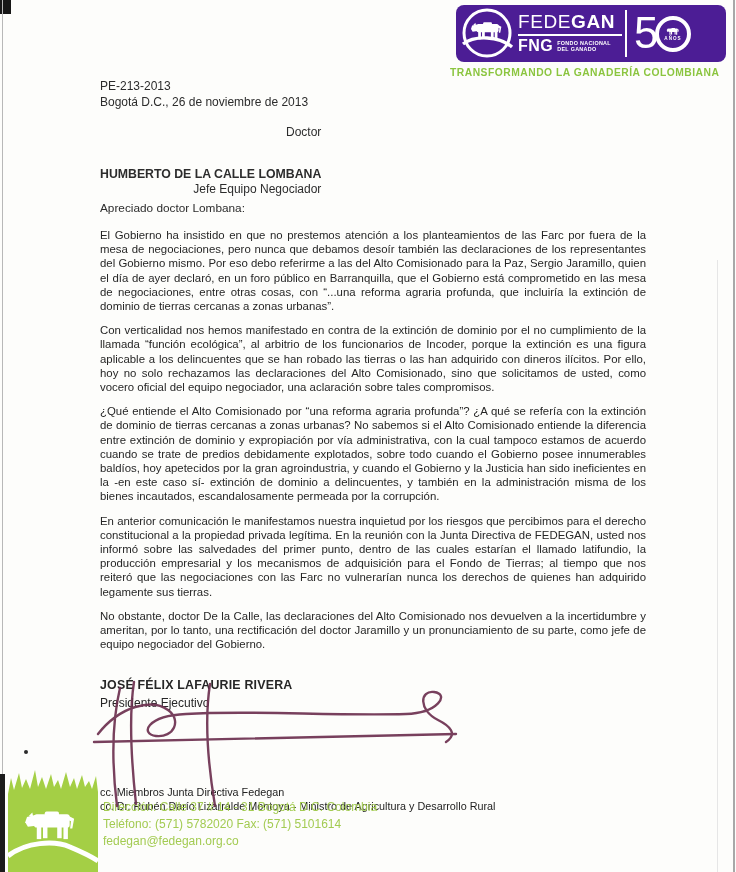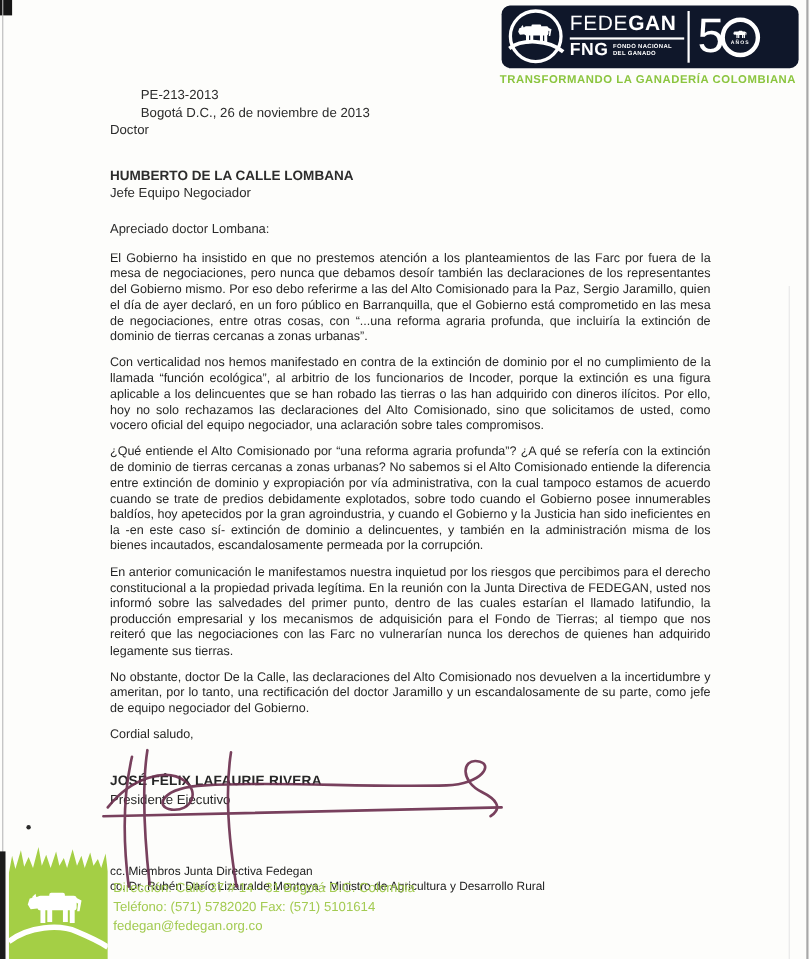--- a/index.html
+++ b/index.html
@@ -13,47 +13,47 @@
   .corner-blob{left:0;top:0;width:11px;height:14px;background:#161616;}
   .left-line{left:2px;top:0;width:1px;height:872px;background:#b8b8b8;}
   .right-line{left:733px;top:0;width:2px;height:872px;background:#a8a8a8;}
   .right-faint{left:717px;top:260px;width:1px;height:612px;background:#e6e6e6;}
   .left-strip{left:0;top:774px;width:5px;height:98px;background:#1b1b1b;}
   .spec-dot{left:24px;top:750px;width:4px;height:4px;border-radius:50%;background:#2a2a2a;}
 
   
   .logo-block{
     position:absolute;left:456px;top:5px;width:270px;height:57px;
-    background:#0f172a;border-radius:8px;
+    background:#4c1d95;border-radius:8px;
   }
   .logo-mark{position:absolute;left:3px;top:1px;}
   .brand-line{position:absolute;left:62px;top:7px;color:#fff;font-size:19px;letter-spacing:.6px;line-height:20px;white-space:nowrap;}
   .brand-light{font-weight:400;}
   .brand-bold{font-weight:700;}
   .brand-rule{position:absolute;left:62px;top:29px;width:104px;height:1.5px;background:#fff;}
   .fng-row{position:absolute;left:62px;top:32px;display:flex;align-items:center;gap:4px;color:#fff;}
   .fng-big{font-weight:700;font-size:16px;letter-spacing:.5px;}
   .fng-desc{font-size:5.4px;font-weight:700;letter-spacing:.3px;line-height:6px;}
   .logo-divider{position:absolute;left:169px;top:5px;width:2px;height:47px;background:#fff;}
   .badge{position:absolute;left:177px;top:2px;width:90px;height:54px;color:#fff;}
   .badge-5{position:absolute;left:1px;top:0px;font-size:44px;font-weight:400;line-height:52px;}
   .badge-circle{
     position:absolute;left:22px;top:9px;width:28px;height:28px;
     border:4px solid #fff;border-radius:50%;
     display:flex;flex-direction:column;align-items:center;justify-content:center;gap:1px;
   }
   .badge-anos{font-size:4.6px;font-weight:700;letter-spacing:1px;line-height:5px;}
   .tagline{
-    position:absolute;left:450px;top:67px;width:278px;text-align:center;
+    position:absolute;left:450px;top:67px;width:278px;
     color:#8bc53f;font-weight:700;font-size:10.3px;letter-spacing:.5px;white-space:nowrap;
   }
 
   
-  .ref-block{position:absolute;left:100px;top:79px;font-size:12px;line-height:15.5px;margin-left:28px;}
-  .recipient-block{position:absolute;left:100px;top:111px;font-size:12px;line-height:15px;}
+  .ref-block{position:absolute;left:100px;top:79px;font-size:12px;line-height:15.5px;}
+  .recipient-block{position:absolute;left:100px;top:125px;font-size:12px;line-height:15px;text-align:right;}
   .recipient-name{font-weight:700;font-size:12.3px;margin-top:27px;}
   .salutation{position:absolute;left:100px;top:201px;font-size:11.8px;}
   .letter-body{
     position:absolute;left:100px;top:228px;width:546px;
     font-size:11.4px;line-height:14.2px;text-align:justify;color:#262626;
   }
   .letter-body p{margin:0 0 10px 0;}
   .closing{margin:0;}
   .signer-name{margin-top:27px;font-weight:700;font-size:12.4px;letter-spacing:.2px;}
   .signer-role{margin-top:3px;font-size:12px;}
@@ -133,22 +133,21 @@
   <div>Jefe Equipo Negociador</div>
 </div>
 
 <div class="salutation">Apreciado doctor Lombana:</div>
 
 <div class="letter-body">
   <p>El Gobierno ha insistido en que no prestemos atención a los planteamientos de las Farc por fuera de la mesa de negociaciones, pero nunca que debamos desoír también las declaraciones de los representantes del Gobierno mismo. Por eso debo referirme a las del Alto Comisionado para la Paz, Sergio Jaramillo, quien el día de ayer declaró, en un foro público en Barranquilla, que el Gobierno está comprometido en las mesa de negociaciones, entre otras cosas, con “...una reforma agraria profunda, que incluiría la extinción de dominio de tierras cercanas a zonas urbanas”.</p>
   <p>Con verticalidad nos hemos manifestado en contra de la extinción de dominio por el no cumplimiento de la llamada “función ecológica”, al arbitrio de los funcionarios de Incoder, porque la extinción es una figura aplicable a los delincuentes que se han robado las tierras o las han adquirido con dineros ilícitos. Por ello, hoy no solo rechazamos las declaraciones del Alto Comisionado, sino que solicitamos de usted, como vocero oficial del equipo negociador, una aclaración sobre tales compromisos.</p>
   <p>¿Qué entiende el Alto Comisionado por “una reforma agraria profunda”? ¿A qué se refería con la extinción de dominio de tierras cercanas a zonas urbanas? No sabemos si el Alto Comisionado entiende la diferencia entre extinción de dominio y expropiación por vía administrativa, con la cual tampoco estamos de acuerdo cuando se trate de predios debidamente explotados, sobre todo cuando el Gobierno posee innumerables baldíos, hoy apetecidos por la gran agroindustria, y cuando el Gobierno y la Justicia han sido ineficientes en la -en este caso sí- extinción de dominio a delincuentes, y también en la administración misma de los bienes incautados, escandalosamente permeada por la corrupción.</p>
   <p>En anterior comunicación le manifestamos nuestra inquietud por los riesgos que percibimos para el derecho constitucional a la propiedad privada legítima. En la reunión con la Junta Directiva de FEDEGAN, usted nos informó sobre las salvedades del primer punto, dentro de las cuales estarían el llamado latifundio, la producción empresarial y los mecanismos de adquisición para el Fondo de Tierras; al tiempo que nos reiteró que las negociaciones con las Farc no vulnerarían nunca los derechos de quienes han adquirido legamente sus tierras.</p>
-  <p>No obstante, doctor De la Calle, las declaraciones del Alto Comisionado nos devuelven a la incertidumbre y ameritan, por lo tanto, una rectificación del doctor Jaramillo y un escandalosamente de su parte, como jefe de equipo negociador del Gobierno.</p>
-  <p class="closing">Cordial saludo,</p>
+  <p>No obstante, doctor De la Calle, las declaraciones del Alto Comisionado nos devuelven a la incertidumbre y ameritan, por lo tanto, una rectificación del doctor Jaramillo y un pronunciamiento de su parte, como jefe de equipo negociador del Gobierno.</p>
   <div class="signer-name">JOSÉ FÉLIX LAFAURIE RIVERA</div>
   <div class="signer-role">Presidente Ejecutivo</div>
 </div>
 
 <svg class="signature-svg" width="382" height="140" viewBox="0 0 382 140">
   <g fill="none" stroke="#6d3150" stroke-width="2.4" stroke-linecap="round" opacity="0.92">
     <path d="M32,10 C25,40 23,80 29,128"></path>
     <path d="M46,4 C41,36 43,80 48,126"></path>
     <path d="M122,6 C116,44 120,86 127,128"></path>
     <path d="M10,56 C32,28 64,20 80,32 C94,42 86,60 68,58 C52,56 58,38 98,36 C162,32 242,38 318,36 C350,35 362,16 346,14 C332,12 330,32 350,42 C362,48 370,56 358,64"></path>

